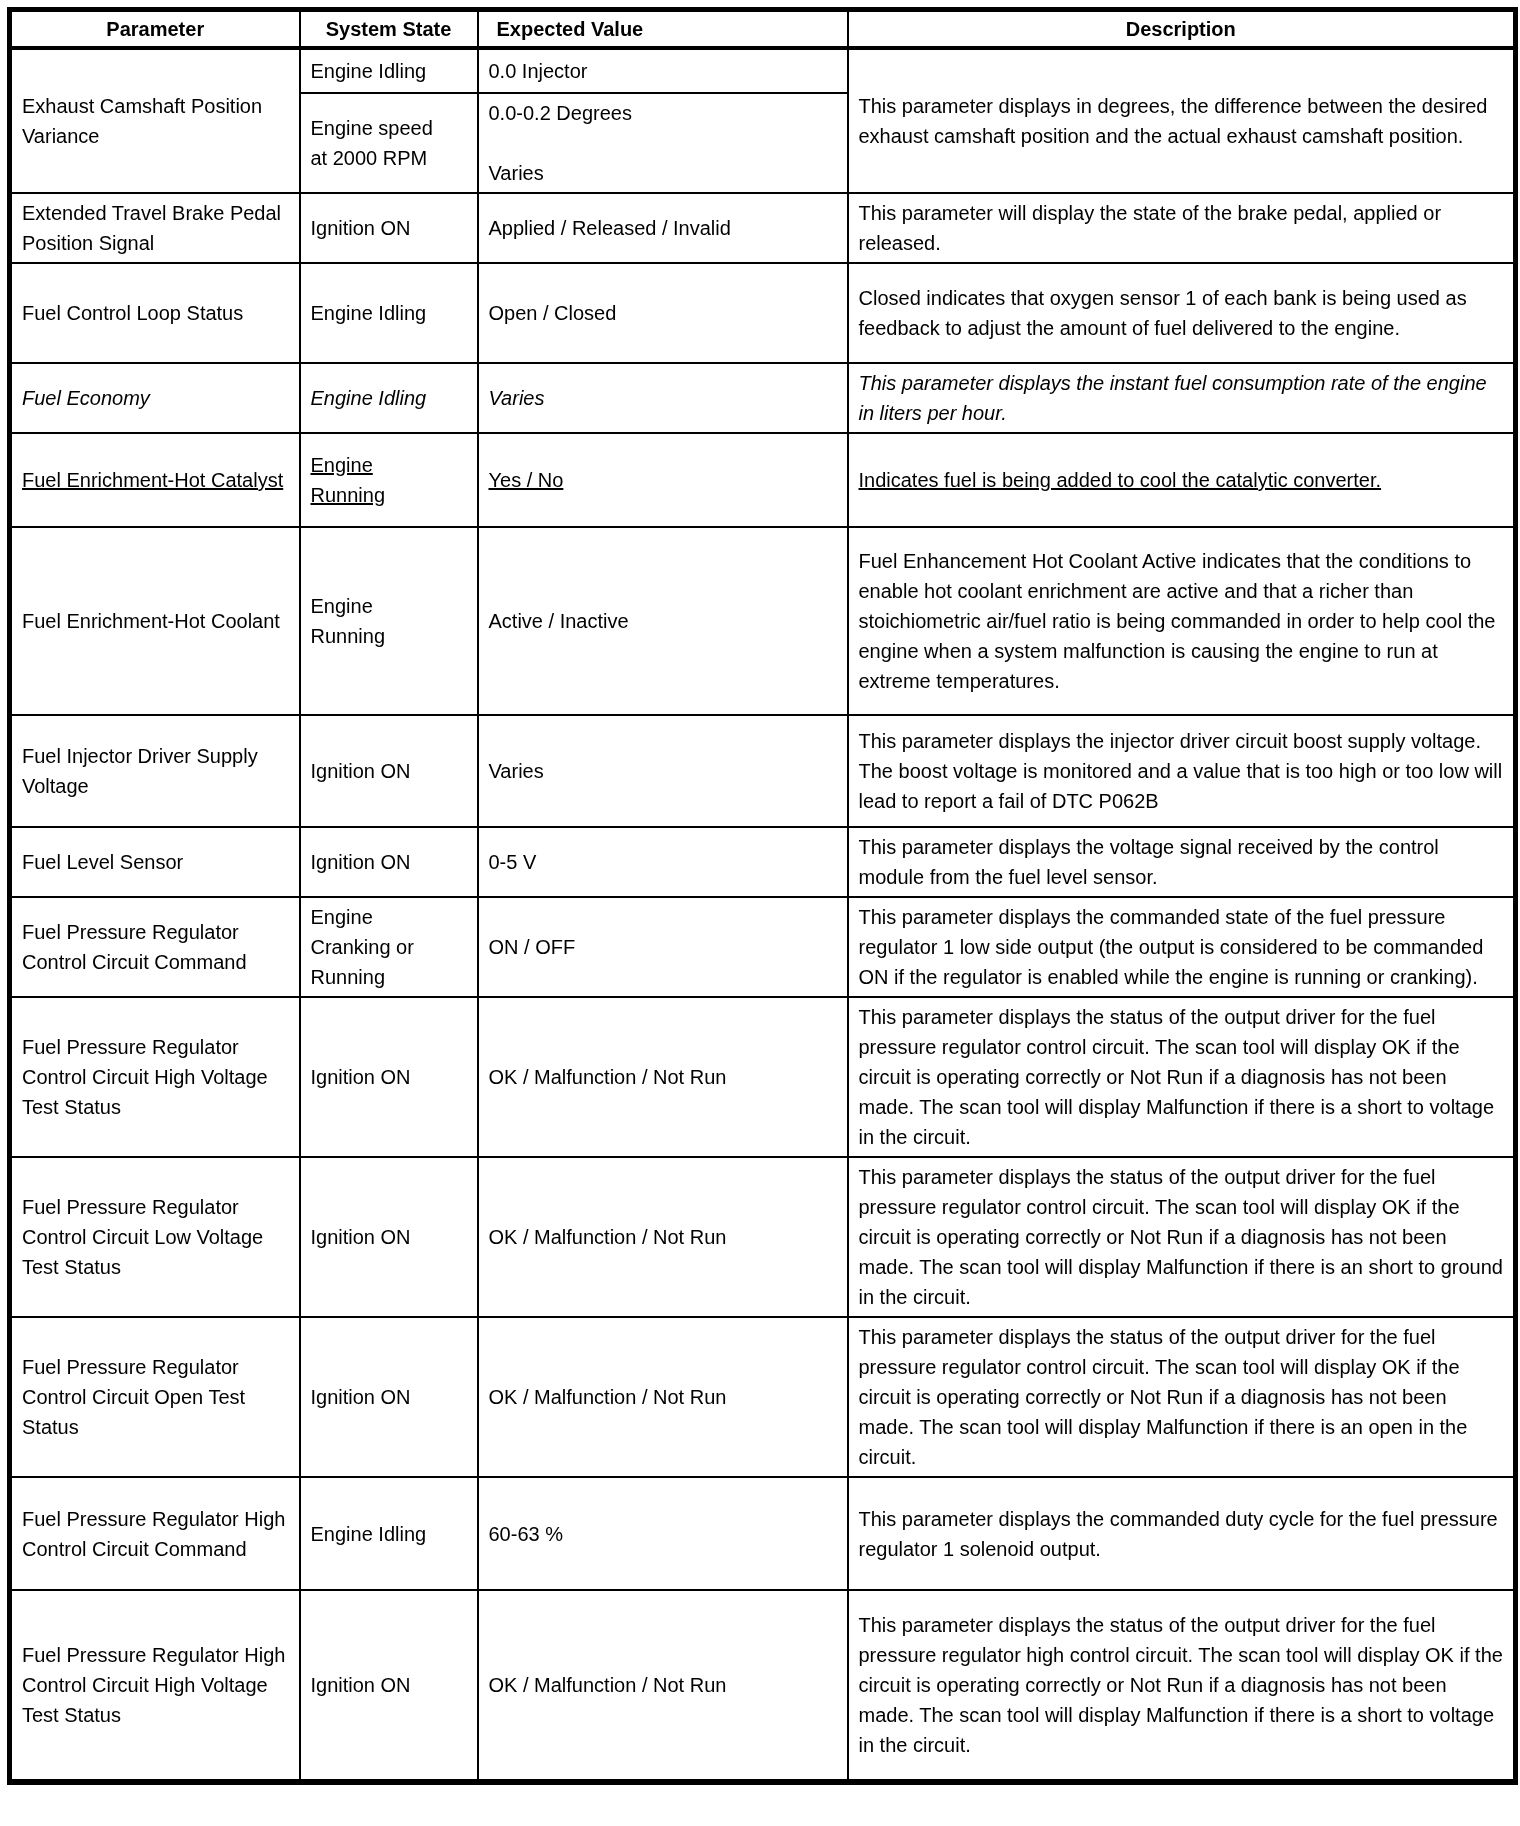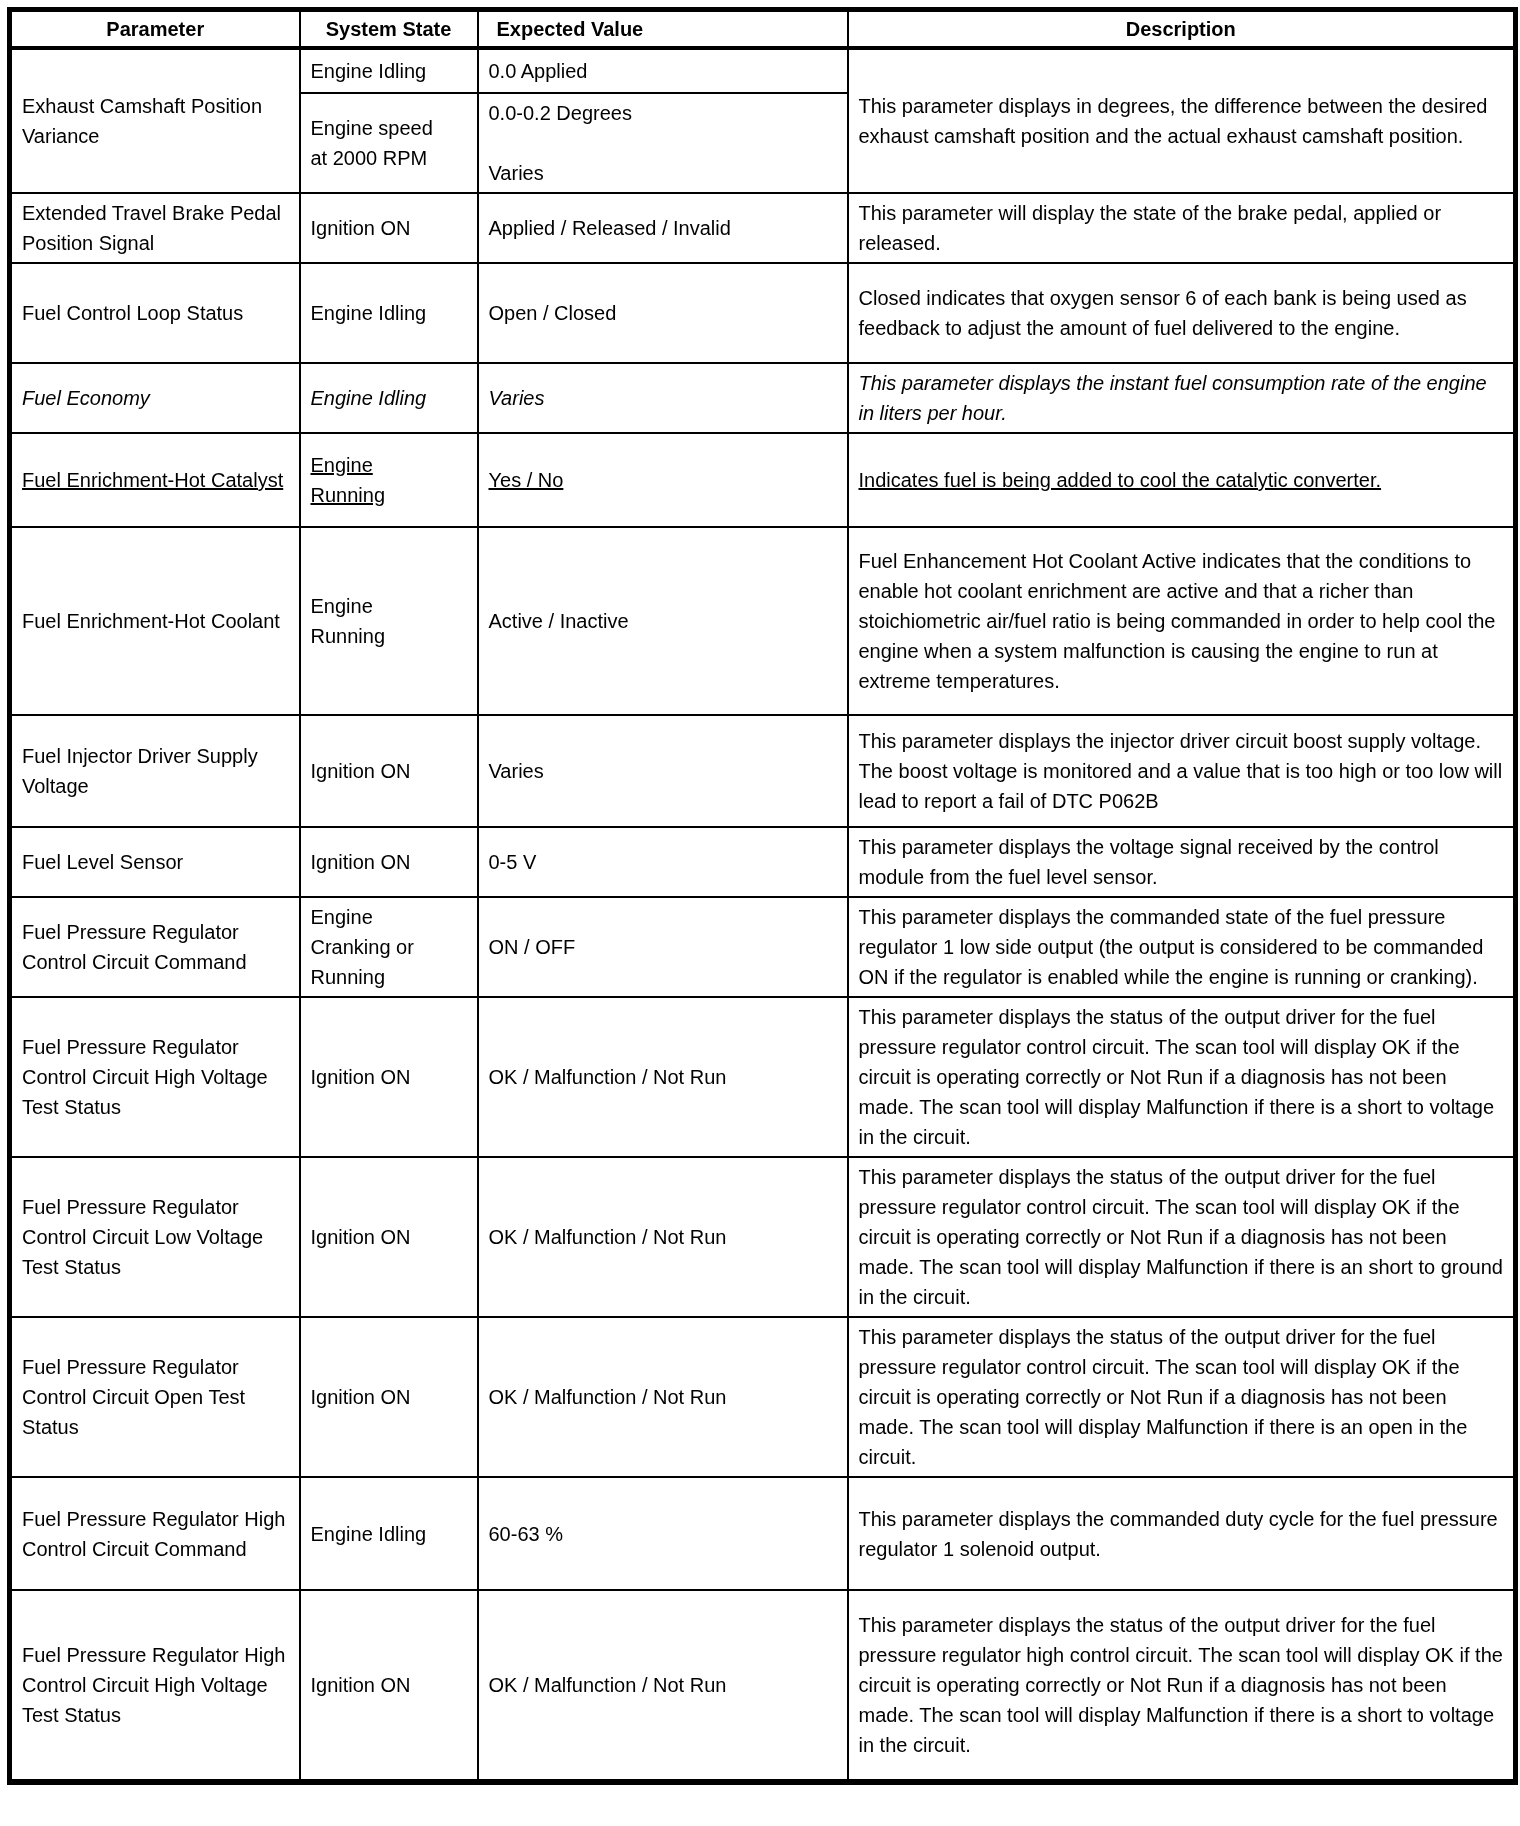--- a/index.html
+++ b/index.html
@@ -77,21 +77,21 @@
         <th>Parameter</th>
         <th>System State</th>
         <th class="th-left">Expected Value</th>
         <th>Description</th>
       </tr>
     </thead>
     <tbody>
       <tr class="r1a">
         <td class="c-param" rowspan="2">Exhaust Camshaft Position Variance</td>
         <td class="c-state">Engine Idling</td>
-        <td class="c-value">0.0 Applied</td>
+        <td class="c-value">0.0 Injector</td>
         <td class="c-desc" rowspan="2">This parameter displays in degrees, the difference between the desired exhaust camshaft position and the actual exhaust camshaft position.</td>
       </tr>
       <tr class="r1b">
         <td class="c-state">Engine speed
 at 2000 RPM</td>
         <td class="c-value">0.0-0.2 Degrees
 
 Varies</td>
       </tr>
 
@@ -99,21 +99,21 @@
         <td class="c-param">Extended Travel Brake Pedal Position Signal</td>
         <td class="c-state">Ignition ON</td>
         <td class="c-value">Applied / Released / Invalid</td>
         <td class="c-desc">This parameter will display the state of the brake pedal, applied or released.</td>
       </tr>
 
       <tr class="r3">
         <td class="c-param">Fuel Control Loop Status</td>
         <td class="c-state">Engine Idling</td>
         <td class="c-value">Open / Closed</td>
-        <td class="c-desc">Closed indicates that oxygen sensor 6 of each bank is being used as feedback to adjust the amount of fuel delivered to the engine.</td>
+        <td class="c-desc">Closed indicates that oxygen sensor 1 of each bank is being used as feedback to adjust the amount of fuel delivered to the engine.</td>
       </tr>
 
       <tr class="r4">
         <td class="c-param">Fuel Economy</td>
         <td class="c-state">Engine Idling</td>
         <td class="c-value">Varies</td>
         <td class="c-desc">This parameter displays the instant fuel consumption rate of the engine in liters per hour.</td>
       </tr>
 
       <tr class="r5">

